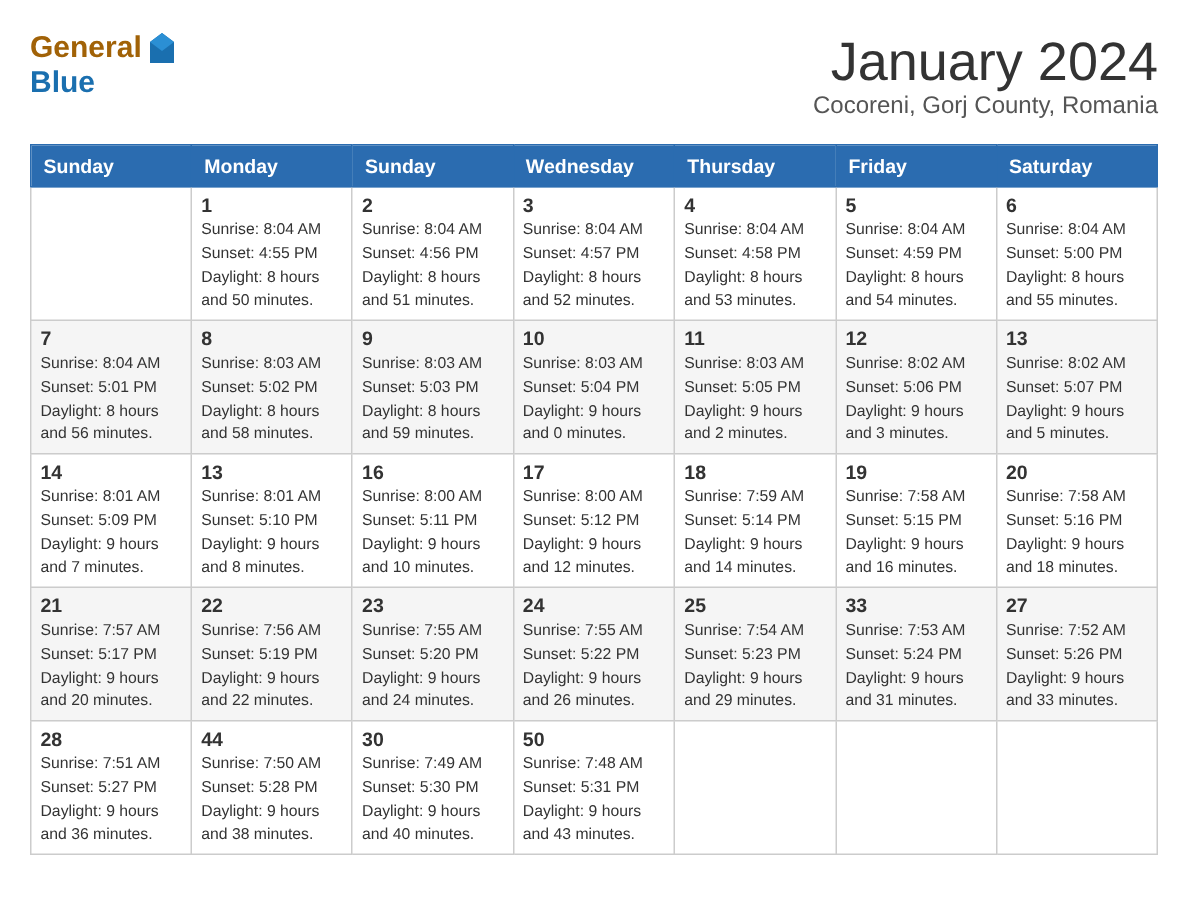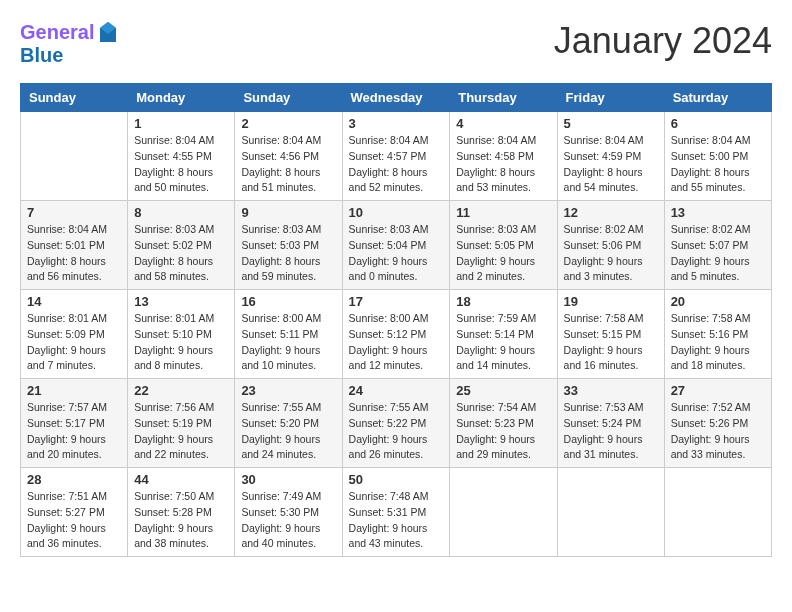--- a/index.html
+++ b/index.html
@@ -21,21 +21,21 @@
       flex-direction: column;
       align-items: flex-start;
     }
     .logo-text {
       display: flex;
       align-items: center;
     }
     .logo-general {
       font-size: 20px;
       font-weight: bold;
-      color: #8b5cf6;
+      color: #a16207;
       text-align: center;
     }
     .logo-blue {
       font-size: 20px;
       font-weight: bold;
       color: #1a6faf;
     }
     .logo-icon {
       width: 24px;
       height: 24px;
@@ -103,20 +103,21 @@
       <span class="logo-general">General</span>
       <svg class="logo-icon" viewBox="0 0 24 24">
         <path d="M12 2 L20 8 L20 22 L4 22 L4 8 Z" fill="#1a6faf"></path>
         <path d="M12 2 L20 8 L12 14 L4 8 Z" fill="#2b8fd4"></path>
       </svg>
     </div>
     <span class="logo-blue">Blue</span>
   </div>
   <div class="title-block">
     <div class="month-title">January 2024</div>
+    <div class="location">Cocoreni, Gorj County, Romania</div>
   </div>
 </div>
 
 <table class="calendar">
   <thead>
     <tr>
     <th>Sunday</th>
         <th>Monday</th>
         <th>Sunday</th>
         <th>Wednesday</th>

